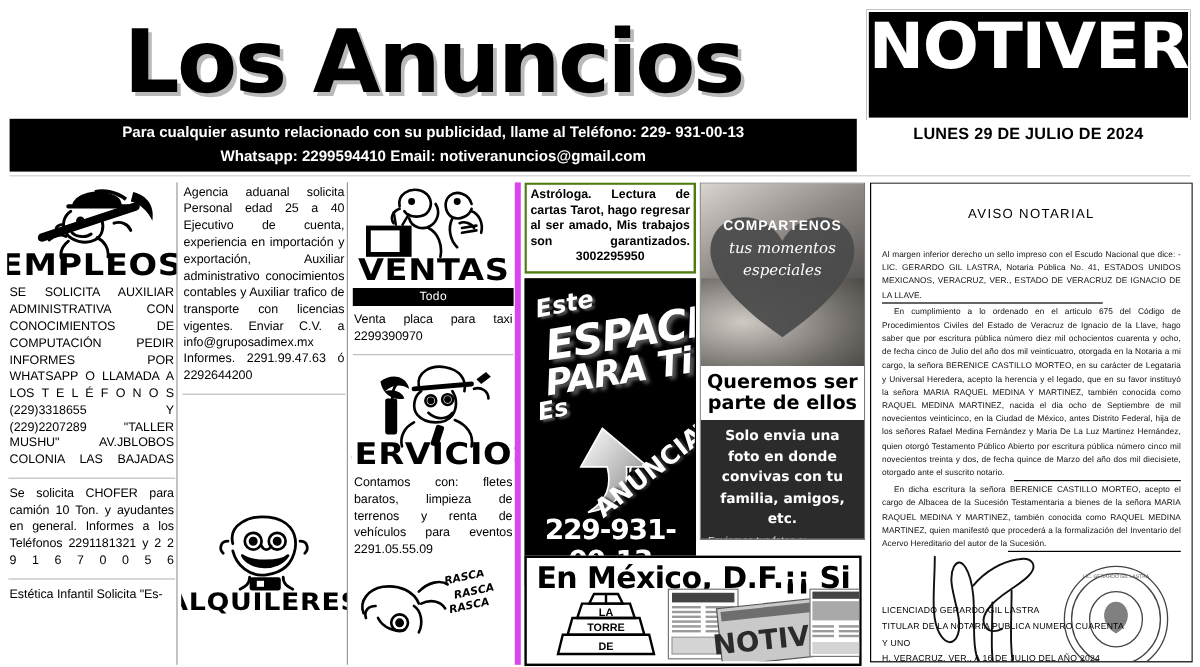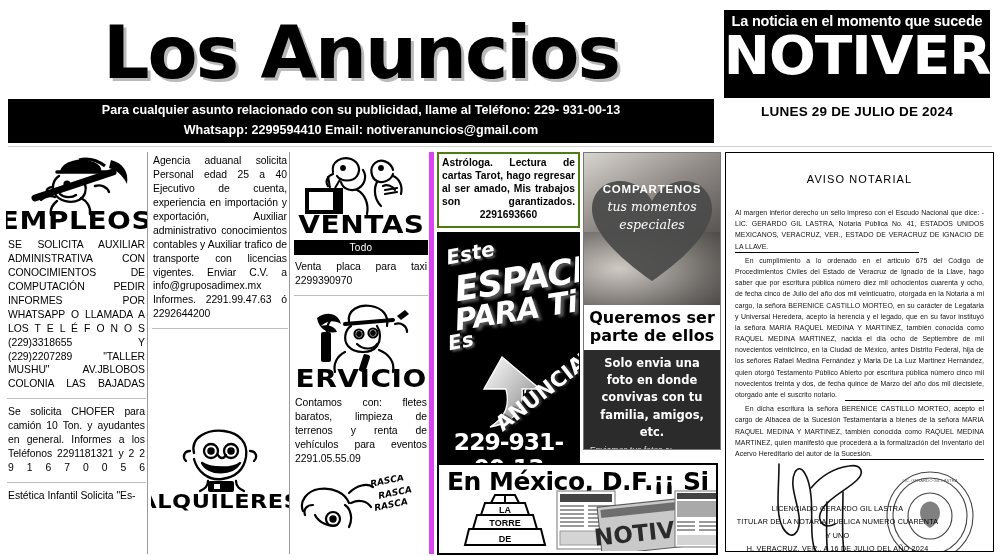--- a/index.html
+++ b/index.html
@@ -211,21 +211,21 @@
   .notarial-title{
     text-align:center;font-size:11px;letter-spacing:1.1px;font-weight:normal;
     margin:14px 0 22px;
   }
   .notarial p{
     margin:0 0 0 0;font-size:6.9px;line-height:1.62;text-align:justify;
     letter-spacing:0.05px;color:#111;
   }
   .notarial p.ind{text-indent:10px;}
   .sign-area{position:relative;height:104px;margin-top:2px;}
-  .sign-lines{position:absolute;left:0;top:40px;width:205px;text-align:center;}
+  .sign-lines{position:absolute;left:0;top:40px;width:205px;text-align:left;}
   .sign-lines div{font-size:7.2px;letter-spacing:0.2px;line-height:1.85;}
   .seal{position:absolute;right:8px;top:8px;}
   .scribble{position:absolute;left:30px;top:0;}
 </style>
 </head>
 <body>
 
 <div class="page">
 
   <div class="header">
@@ -233,21 +233,20 @@
     <div class="masthead">
       <div class="masthead-title">Los Anuncios</div>
     </div>
 
     <div class="contactbar">
       <div>Para cualquier asunto relacionado con su publicidad, llame al  Teléfono: 229- 931-00-13</div>
       <div>Whatsapp: 2299594410 Email: notiveranuncios@gmail.com</div>
     </div>
 
     <div class="notiver-box">
-      <div class="notiver-slogan">La noticia en el momento que sucede</div>
       <div class="notiver-word">NOTIVER</div>
     </div>
     <div class="notiver-date">LUNES 29 DE JULIO DE 2024</div>
 
     <div class="hdr-rule"></div>
   </div>
 
   <div class="cols">
 
     <div class="col col-1">
@@ -396,21 +395,21 @@
             <text x="82" y="36" transform="rotate(-12 82 36)">RASCA</text>
           </g>
         </svg>
       </div>
     </div>
 
     <div class="col col-4">
 
       <div class="boxed">
         <p>Astróloga. Lectura de cartas Tarot, hago regresar al ser amado, Mis trabajos son garantizados.</p>
-        <p class="phone">2291693660</p>
+        <p class="phone">3002295950</p>
       </div>
 
       <div class="espacio">
         <div class="esp-este">Este</div>
         <div class="esp-espacio">ESPACIO</div>
         <div class="esp-es">Es</div>
         <div class="esp-espara">PARA Ti</div>
 
         <svg class="esp-arrow" width="132" height="84" viewBox="0 0 132 84">
           <defs>

